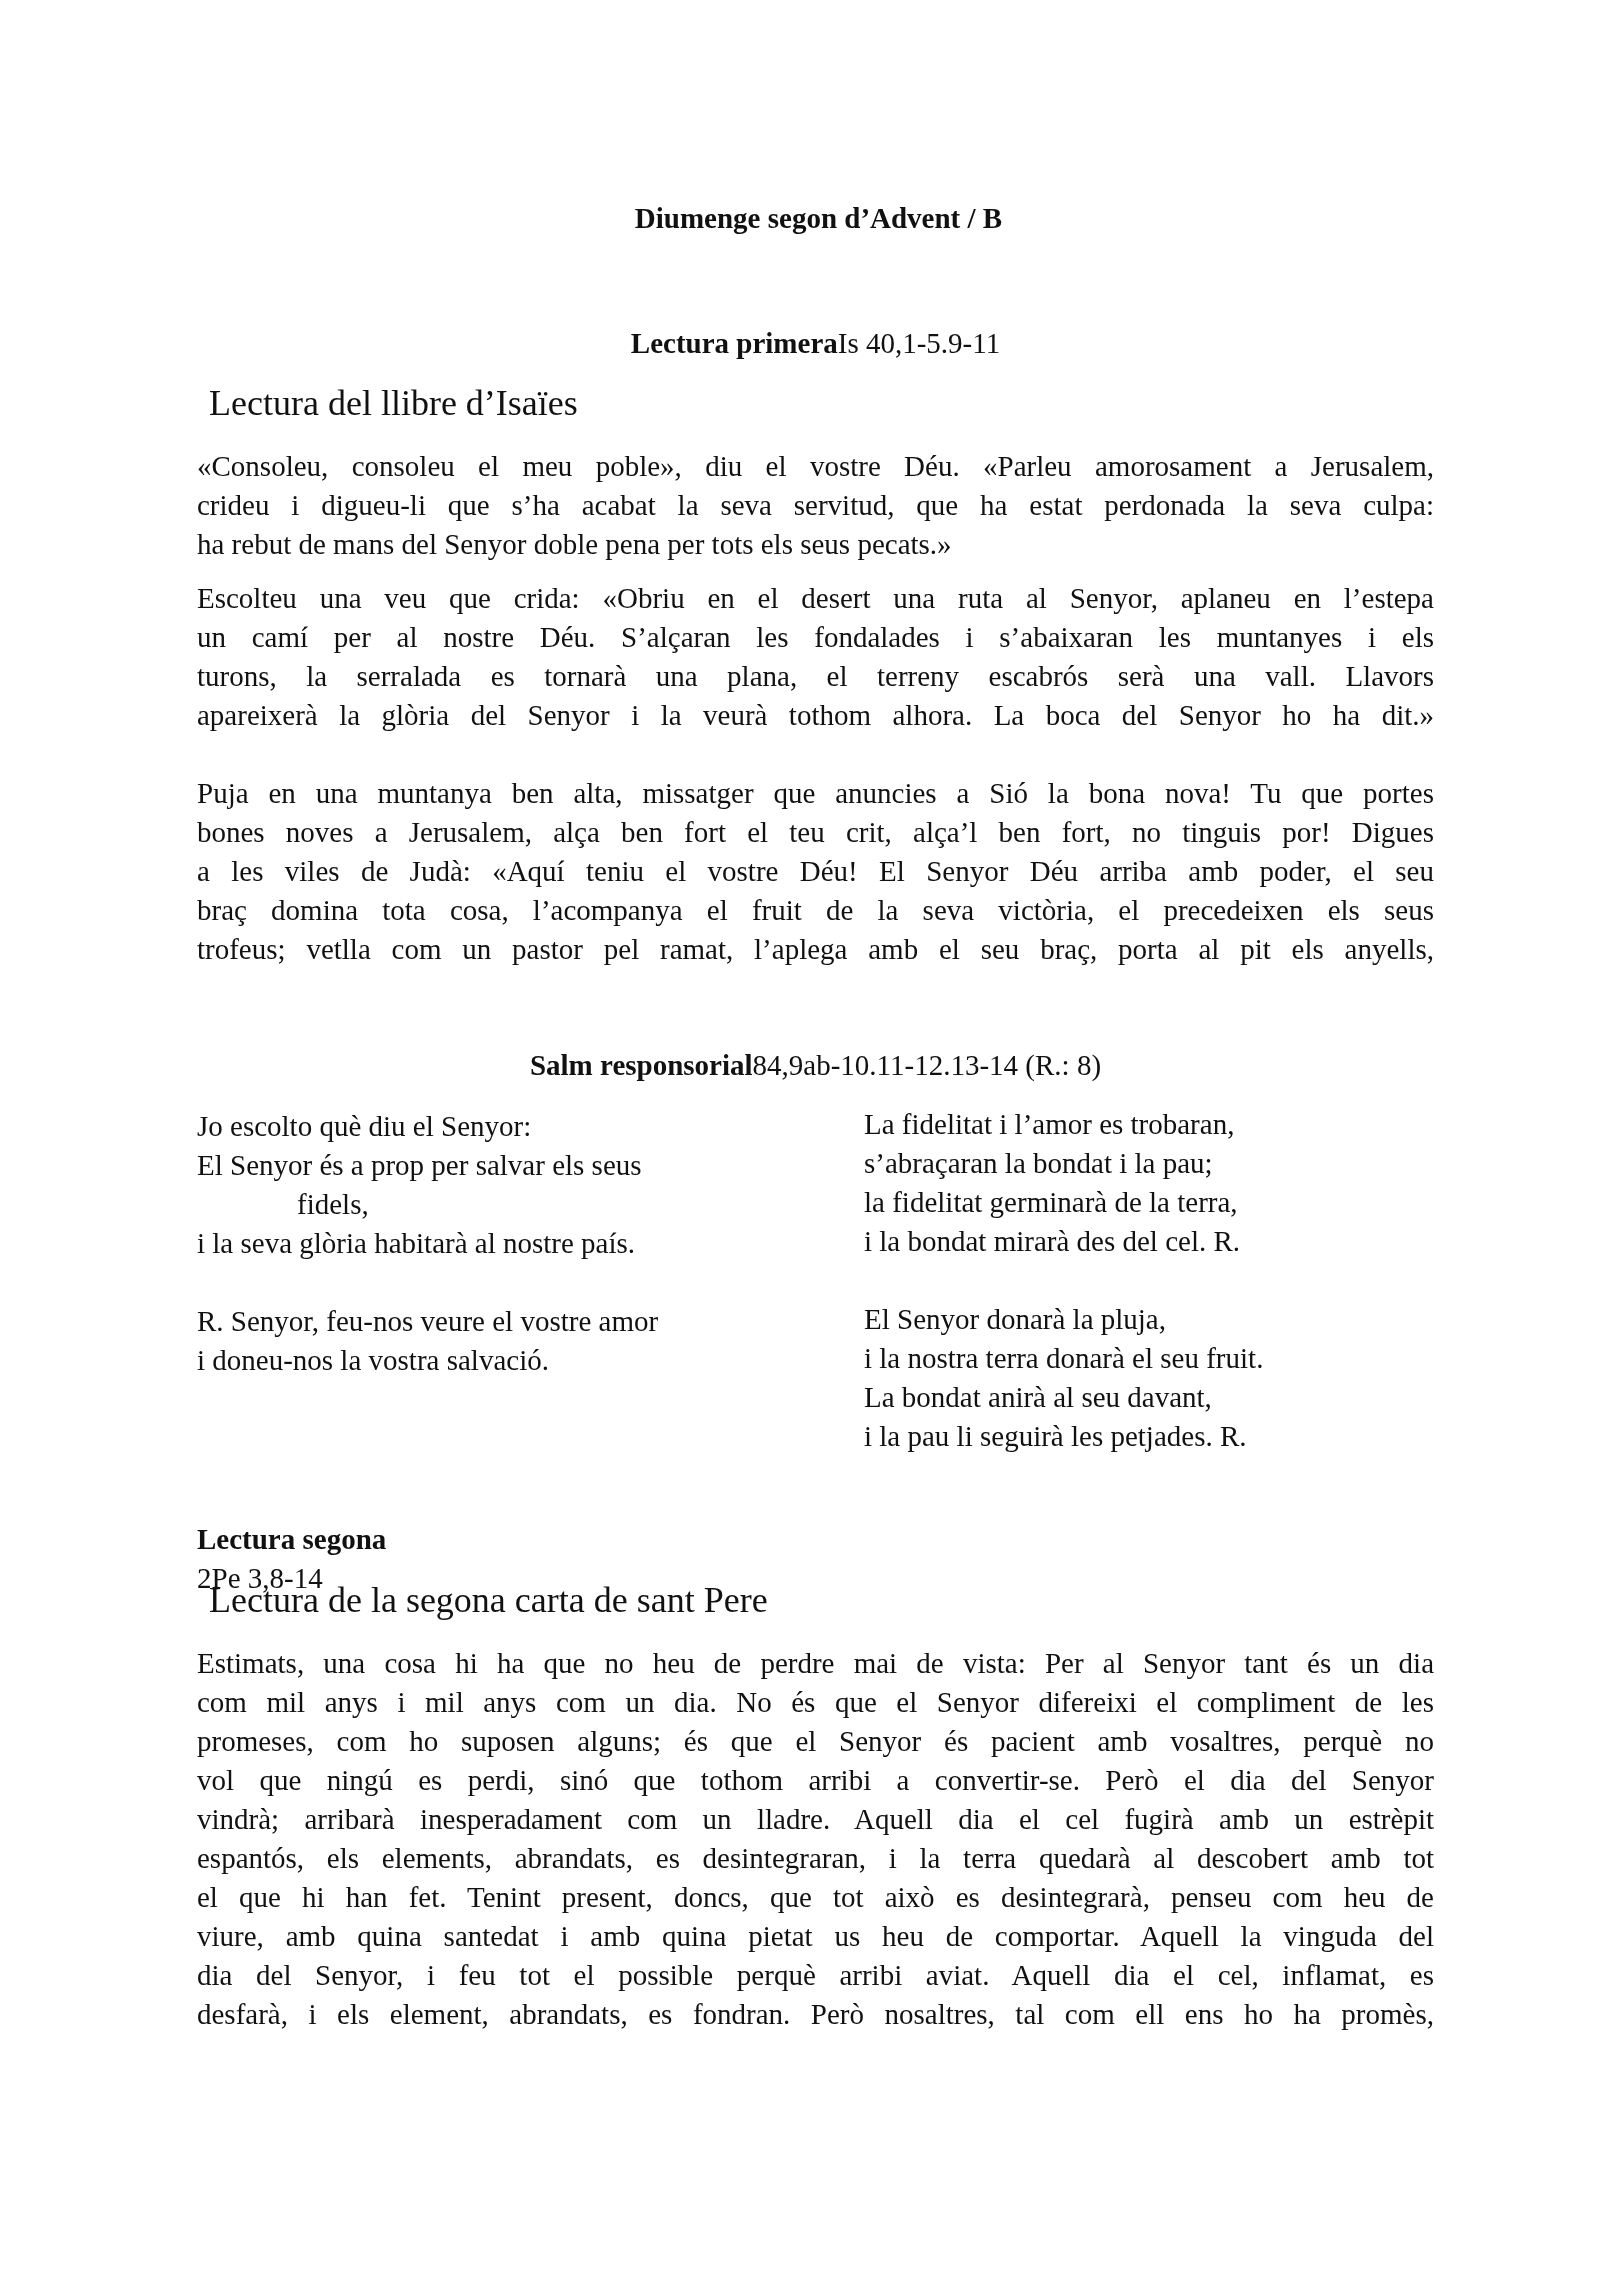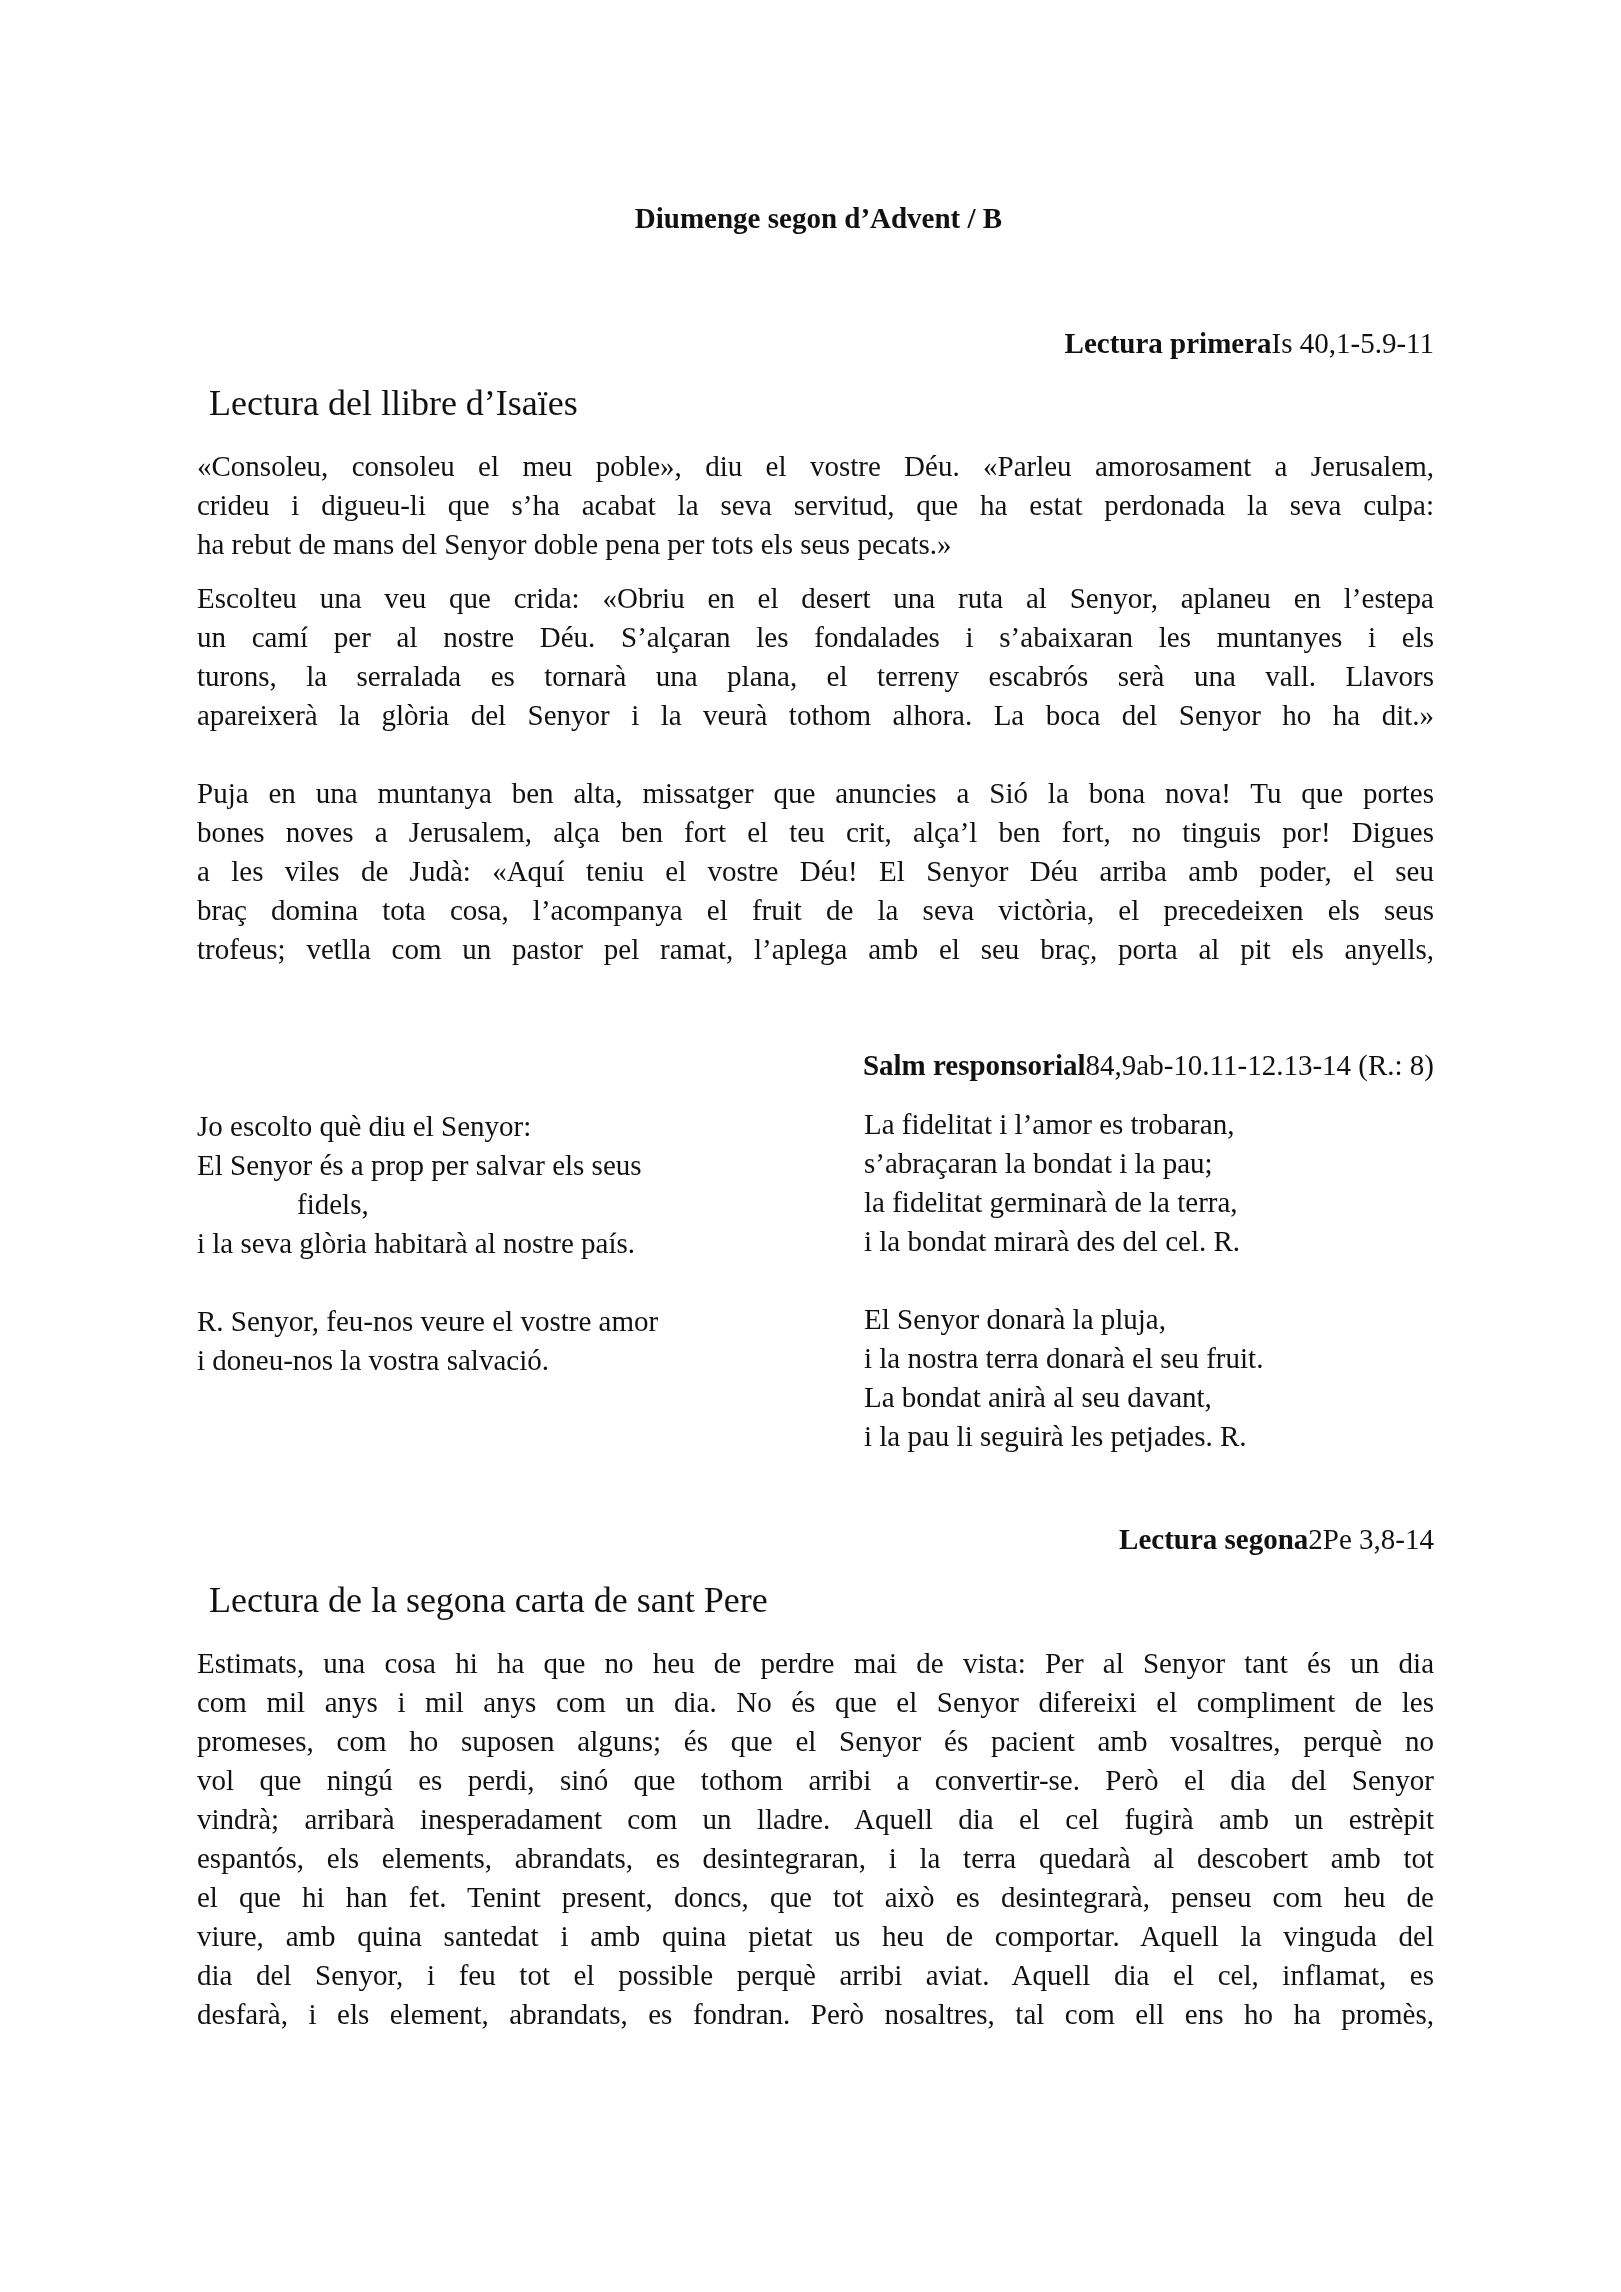--- a/index.html
+++ b/index.html
@@ -25,21 +25,21 @@
     text-align: center;
     font-weight: bold;
     font-size: 29px;
     line-height: 39px;
   }
   .sec-head {
     position: absolute;
     left: 0;
     width: 1237px;
     display: flex;
-    justify-content: flex-end;
+    justify-content: center;
     font-size: 29px;
     line-height: 39px;
   }
   .sec-head .h { font-weight: bold; }
   .sub {
     position: absolute;
     left: 12px;
     font-size: 36px;
     line-height: 39px;
   }
@@ -116,21 +116,21 @@
     <span class="ln">s’abraçaran la bondat i la pau;</span>
     <span class="ln">la fidelitat germinarà de la terra,</span>
     <span class="ln">i la bondat mirarà des del cel. R.</span>
     <span class="ln gap"></span>
     <span class="ln">El Senyor donarà la pluja,</span>
     <span class="ln">i la nostra terra donarà el seu fruit.</span>
     <span class="ln">La bondat anirà al seu davant,</span>
     <span class="ln">i la pau li seguirà les petjades. R.</span>
   </div>
 
-  <div class="sec-head" style="top:1520px;">
+  <div class="sec-head" style="top:1520px;flex-direction:column;">
     <span class="h">Lectura segona</span>
     <span>2Pe 3,8-14</span>
   </div>
   <div class="sub" style="top:1581px;">Lectura de la segona carta de sant Pere</div>
 
   <div class="para" style="top:1644px;">
     <span class="ln">Estimats, una cosa hi ha que no heu de perdre mai de vista: Per al Senyor tant és un dia</span>
     <span class="ln">com mil anys i mil anys com un dia. No és que el Senyor difereixi el compliment de les</span>
     <span class="ln">promeses, com ho suposen alguns; és que el Senyor és pacient amb vosaltres, perquè no</span>
     <span class="ln">vol que ningú es perdi, sinó que tothom arribi a convertir-se. Però el dia del Senyor</span>

